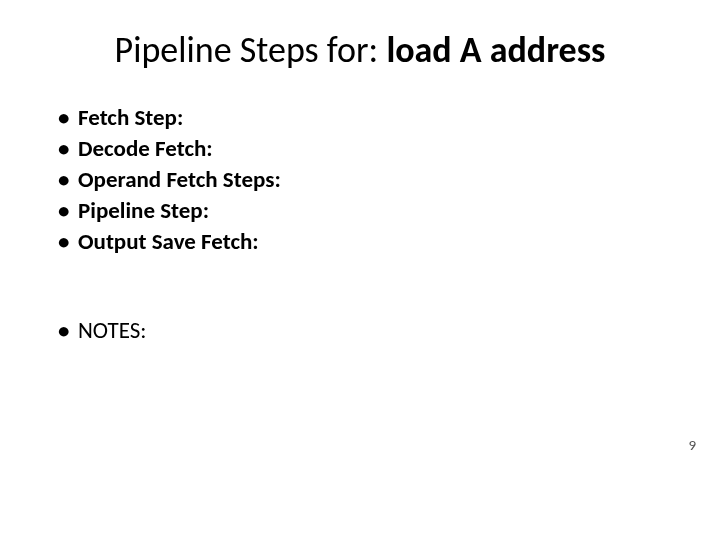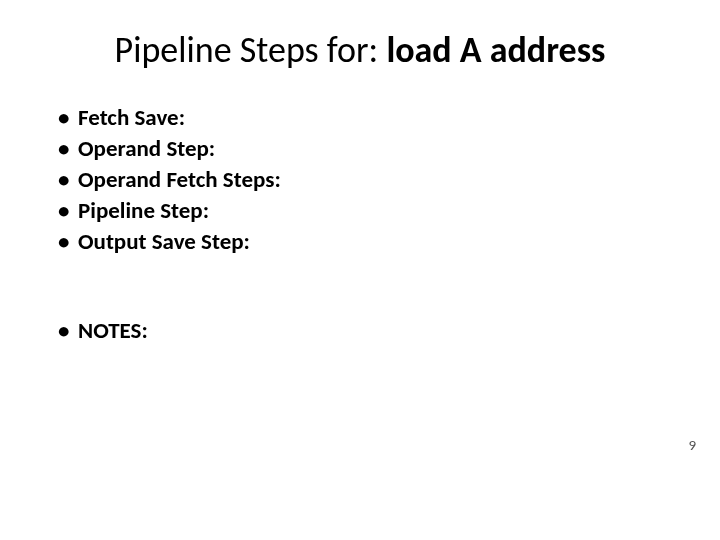--- a/index.html
+++ b/index.html
@@ -5,50 +5,50 @@
     * { margin: 0; padding: 0; box-sizing: border-box; }
     html, body { width: 720px; height: 540px; background: #fff; font-family: Calibri, Arial, sans-serif; color: #000; }
     .slide { width: 720px; height: 468px; position: relative; padding: 20px 50px 30px 50px; }
     .title { font-size: 36px; font-weight: 400; margin-top: 8px; margin-bottom: 30px; text-align: center;}
     .title .bold { font-weight: 700; }
     .bullets { margin-left: 8px; }
     .bullet-row { display: flex; align-items: flex-start; font-size: 23px; font-weight: 700; line-height: 1.35; }
     .bullet-dot { width: 20px; flex-shrink: 0; text-align: left; }
     .spacer { height: 58px; }
     .page-num { position: absolute; right: 24px; bottom: 14px; font-size: 15px; color: #555; font-weight: 400; }
-    .notes .bullet-text { font-weight: 700; }
+    .notes .bullet-text { font-weight: 400; }
   </style>
 </head>
 <body>
 
 <div class="slide">
   <h1 class="title">
     <span>Pipeline Steps for: </span><span class="bold">load A address</span>
   </h1>
 
   <div class="bullets">
     <div class="bullet-row">
       <span class="bullet-dot">•</span>
-      <span class="bullet-text">Fetch Save:</span>
+      <span class="bullet-text">Fetch Step:</span>
     </div>
     <div class="bullet-row">
       <span class="bullet-dot">•</span>
-      <span class="bullet-text">Operand Step:</span>
+      <span class="bullet-text">Decode Fetch:</span>
     </div>
     <div class="bullet-row">
       <span class="bullet-dot">•</span>
       <span class="bullet-text">Operand Fetch Steps:</span>
     </div>
     <div class="bullet-row">
       <span class="bullet-dot">•</span>
       <span class="bullet-text">Pipeline Step:</span>
     </div>
     <div class="bullet-row">
       <span class="bullet-dot">•</span>
-      <span class="bullet-text">Output Save Step:</span>
+      <span class="bullet-text">Output Save Fetch:</span>
     </div>
 
     <div class="spacer"></div>
 
     <div class="bullet-row notes">
       <span class="bullet-dot">•</span>
       <span class="bullet-text">NOTES:</span>
     </div>
   </div>
 

